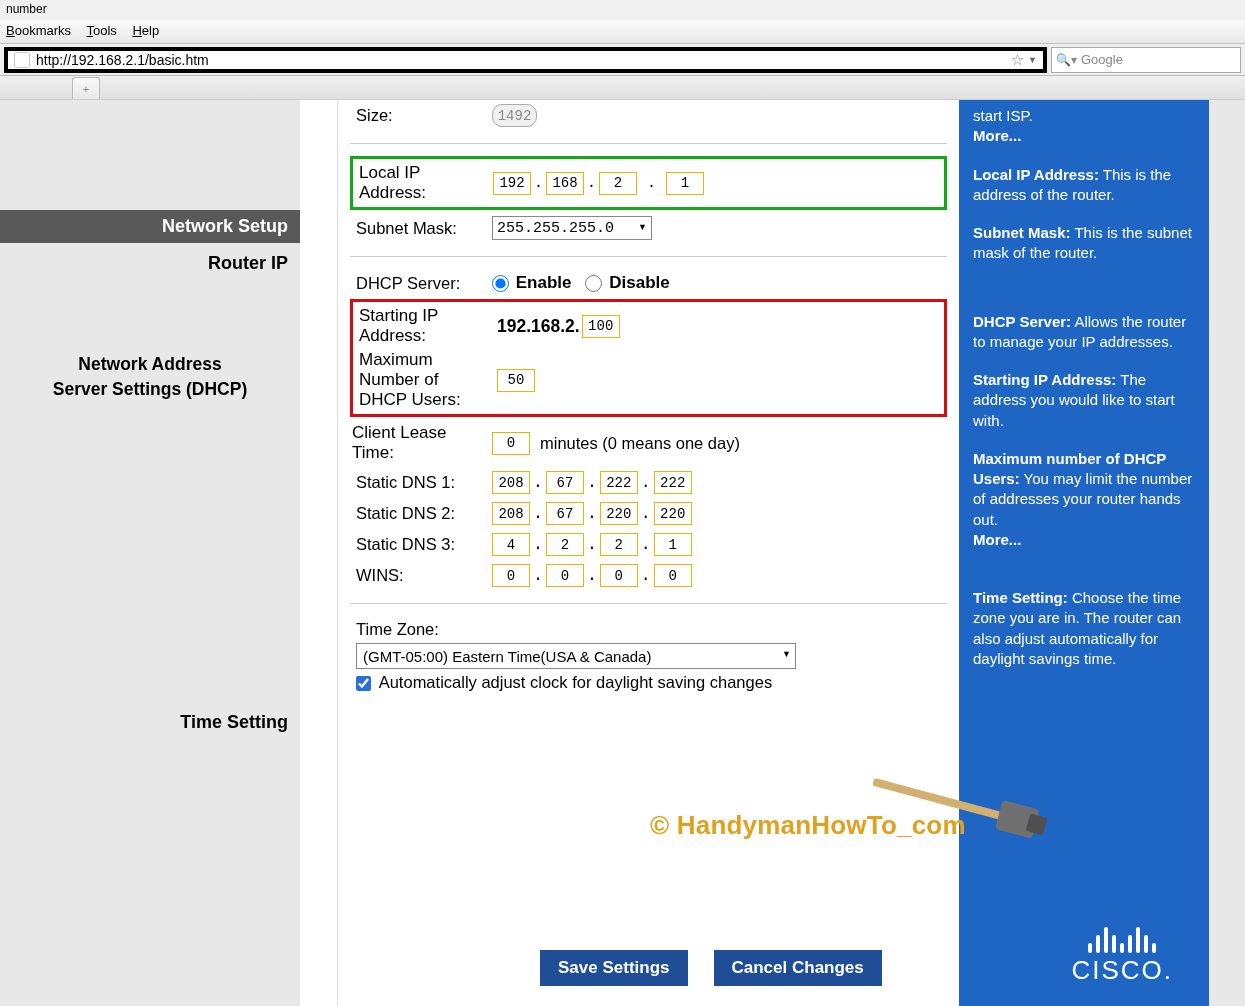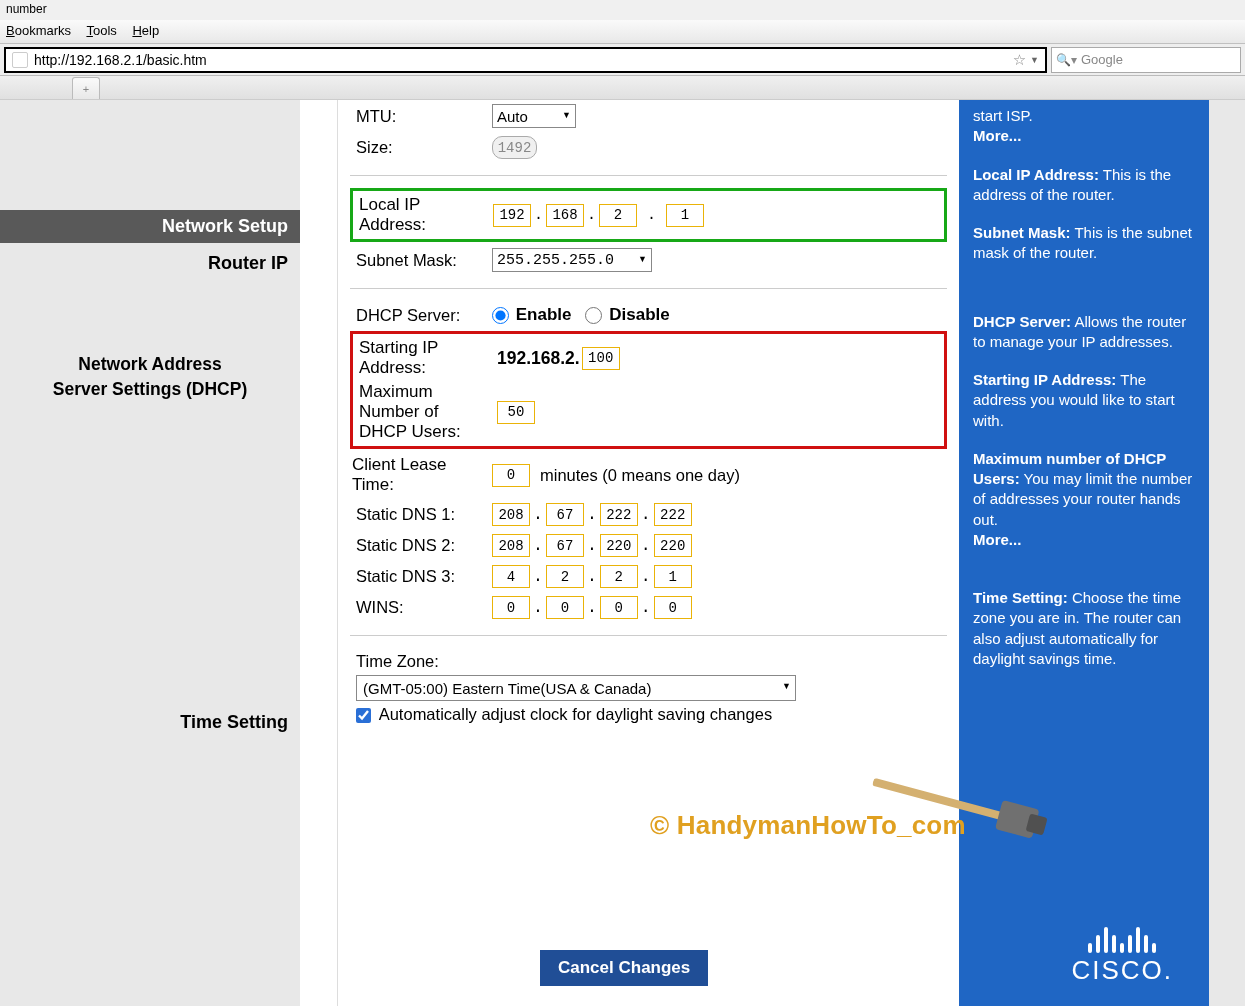--- a/index.html
+++ b/index.html
@@ -4,21 +4,21 @@
 <style>
 * { box-sizing: border-box; margin: 0; padding: 0; }
 body { font-family: Arial, Helvetica, sans-serif; font-size: 15px; background: #fff; overflow: hidden; width: 1245px; height: 1006px; }
 
 
 .browser-title { height: 20px; padding: 2px 6px; font-size: 12px; background: #f0f0f0; }
 .browser-menu { height: 24px; padding: 3px 6px; font-size: 13px; border-bottom: 1px solid #c0c0c0; background: linear-gradient(#fafafa,#e8e8e8); }
 .browser-menu span { margin-right: 12px; cursor: default; }
 .browser-menu span u { text-decoration: underline; }
 .addr-row { height: 32px; display: flex; align-items: center; padding: 2px 4px; gap: 4px; background: #eee; border-bottom: 1px solid #bbb; }
-.addr-bar { flex: 1; display: flex; align-items: center; background: #fff; border: 2px solid #000000; height: 26px; padding: 0 6px; font-size: 14px; }
+.addr-bar { flex: 1; display: flex; align-items: center; background: #fff; border: 4px solid #000000; height: 26px; padding: 0 6px; font-size: 14px; }
 .addr-bar .page-icon { width: 16px; height: 16px; border: 1px solid #ccc; margin-right: 6px; border-radius: 2px; }
 .addr-bar .star { margin-left: auto; color: #888; font-size: 15px; }
 .addr-bar .tri { margin-left:4px; font-size:9px; color:#666;}
 .search-box { width: 190px; display:flex; align-items:center; background:#fff; border:1px solid #aaa; height:26px; padding:0 4px; font-size:13px; color:#888; }
 .search-box .gicon { font-size:12px; margin-right:4px; }
 .tab-row { height: 24px; background: linear-gradient(#f0f0f0,#e0e0e0); border-bottom: 1px solid #ccc; display:flex; align-items:flex-end; padding-left:72px;}
 .new-tab { width:28px; height:22px; border:1px solid #bbb; border-bottom:none; border-radius:3px 3px 0 0; background:linear-gradient(#fafafa,#e8e8e8); display:flex; align-items:center; justify-content:center; color:#888; font-size:11px;}
 
 
 .app { display:flex; height: calc(1006px - 100px); }
@@ -95,24 +95,20 @@
     <div class="left-section">Router IP</div>
     <div style="height:74px"></div>
     <div class="left-sub">Network Address</div>
     <div class="left-sub">Server Settings (DHCP)</div>
     <div style="height:300px"></div>
     <div class="left-section">Time Setting</div>
   </div>
   <div class="mid-col"></div>
 
   <div class="center-col">
-    <div class="form-row">
-      <div class="form-lbl">MTU:</div>
-      <div class="sel-wrap"><select class="sel" style="width:84px"><option>Auto</option></select></div>
-    </div>
     <div class="form-row">
       <div class="form-lbl">Size:</div>
       <input class="tiny-in dis" disabled="" value="1492" style="">
     </div>
     <hr class="div">
 
     <div class="green-box">
       <div style="width:138px; padding-left:4px; font-size:17px;">Local IP<br>Address:</div>
       <input class="oct" value="192" style="">
         <span class="dot">.</span>
@@ -219,20 +215,21 @@
 
 <div class="watermark">© HandymanHowTo_com</div>
 
 <svg class="hammer" width="180" height="60">
   <rect x="0" y="26" width="140" height="8" fill="#d4b070" rx="3"></rect>
   <rect x="130" y="14" width="38" height="30" fill="#707070" rx="4"></rect>
   <rect x="160" y="20" width="18" height="18" fill="#505050" rx="3"></rect>
 </svg>
 
 <div class="btn-bar">
+  <button class="btn">Save Settings</button>
   <button class="btn">Cancel Changes</button>
 </div>
 
 <div class="cisco-logo">
   <div class="cisco-bars">
     <span style="height:10px"></span>
       <span style="height:18px"></span>
       <span style="height:26px"></span>
     <span style="height:18px"></span>
       <span style="height:10px"></span>

